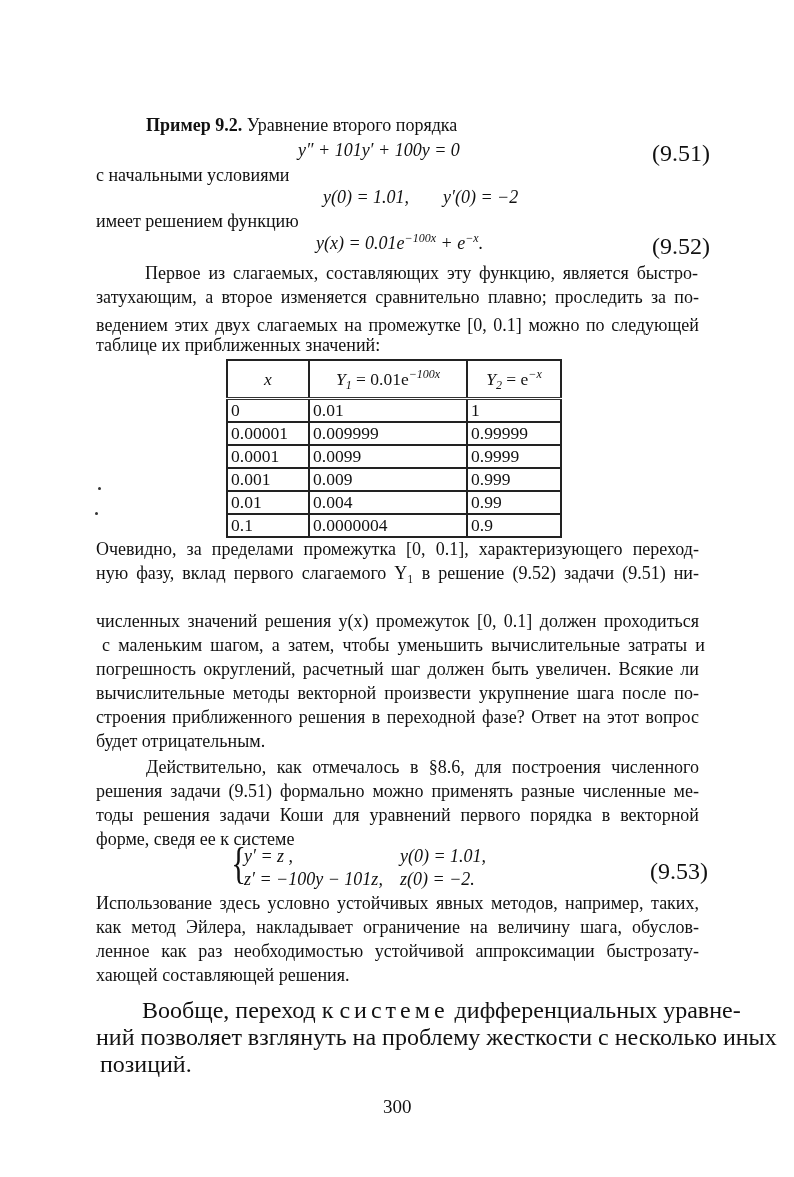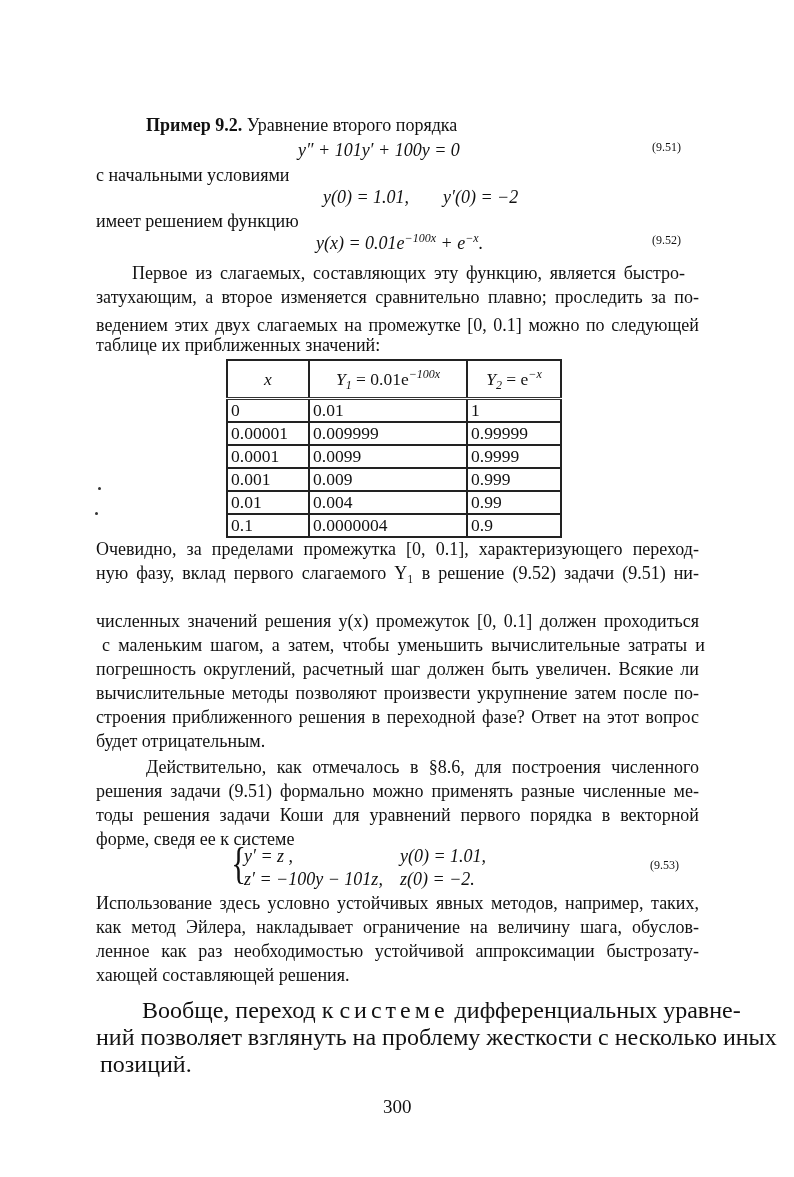--- a/index.html
+++ b/index.html
@@ -4,21 +4,21 @@
 <style>
   html, body { margin:0; padding:0; background:#ffffff; }
   body { width:794px; height:1177px; position:relative; overflow:hidden;
          font-family:"Liberation Serif","DejaVu Serif",serif; color:#111; }
   .page { position:absolute; left:0; top:0; width:794px; height:1177px; }
   .line { position:absolute; font-size:18px; line-height:22px; white-space:nowrap; }
   .just { text-align:justify; text-align-last:justify; }
   .bold { font-weight:bold; }
   .m { font-style:italic; }
   .eq { position:absolute; font-size:18px; white-space:nowrap; }
-  .eqnum { position:absolute; font-size:12px; white-space:nowrap; }
+  .eqnum { position:absolute; font-size:24px; white-space:nowrap; }
   sup { font-size:12px; vertical-align:7px; line-height:0; }
   sub { font-size:12px; vertical-align:-4px; line-height:0; }
   table.vals { position:absolute; left:226px; top:359px; border-collapse:collapse;
                font-size:17.5px; }
   table.vals td, table.vals th { border:2px solid #222; padding:0 3px; height:21px;
                text-align:left; font-weight:normal; }
   table.vals th { height:36px; text-align:center; font-style:italic; }
   table.vals thead tr { border-bottom:3px double #333; }
   .c1 { width:74px; } .c2 { width:150px; } .c3 { width:86px; }
   .brace { position:absolute; font-size:44px; line-height:44px; font-weight:normal; transform:scaleX(0.7); }
@@ -45,21 +45,21 @@
   <div class="eq m" style="left:323px; top:187px;">y(0) = 1.01,</div>
   <div class="eq m" style="left:443px; top:187px;">y′(0) = −2</div>
 
   <div class="line" style="left:96px; top:210px;">имеет решением функцию</div>
 
   <div class="eq m" style="left:316px; top:233px;">
     <span>y(x) = 0.01e</span><sup>−100x</sup><span> + e</span><sup>−x</sup><span>.</span>
   </div>
   <div class="eqnum" style="left:652px; top:233px;">(9.52)</div>
 
-  <div class="line just" style="left:132px; top:262px; width:553px;">Первое из слагаемых, составляющих эту функцию, является быстро-</div>
+  <div class="line just" style="left:145px; top:262px; width:553px;">Первое из слагаемых, составляющих эту функцию, является быстро-</div>
   <div class="line just" style="left:96px; top:286px; width:603px;">затухающим, а второе изменяется сравнительно плавно; проследить за по-</div>
   <div class="line just" style="left:96px; top:314px; width:603px;">ведением этих двух слагаемых на промежутке [0, 0.1] можно по следующей</div>
   <div class="line" style="left:96px; top:334px;">таблице их приближенных значений:</div>
 
   <table class="vals">
     <thead>
       <tr>
         <th class="c1">x</th>
         <th class="c2"><span>Y</span><sub>1</sub><span style="font-style:normal"> = 0.01e</span><sup>−100x</sup></th>
         <th class="c3"><span>Y</span><sub>2</sub><span style="font-style:normal"> = e</span><sup>−x</sup></th>
@@ -100,21 +100,21 @@
   </table>
 
   <div class="dot" style="left:98px; top:487px;"></div>
   <div class="dot" style="left:95px; top:512px;"></div>
 
   <div class="line just" style="left:96px; top:538px; width:603px;">Очевидно, за пределами промежутка [0, 0.1], характеризующего переход-</div>
   <div class="line just" style="left:96px; top:562px; width:603px;">ную фазу, вклад первого слагаемого Y₁ в решение (9.52) задачи (9.51) ни-</div>
   <div class="line just" style="left:96px; top:610px; width:603px;">численных значений решения y(x) промежуток [0, 0.1] должен проходиться</div>
   <div class="line just" style="left:96px; top:634px; width:603px;margin-left:6px;">с маленьким шагом, а затем, чтобы уменьшить вычислительные затраты и</div>
   <div class="line just" style="left:96px; top:658px; width:603px;">погрешность округлений, расчетный шаг должен быть увеличен. Всякие ли</div>
-  <div class="line just" style="left:96px; top:682px; width:603px;">вычислительные методы позволяют произвести укрупнение затем после по-</div>
+  <div class="line just" style="left:96px; top:682px; width:603px;">вычислительные методы векторной произвести укрупнение шага после по-</div>
   <div class="line just" style="left:96px; top:706px; width:603px;">строения приближенного решения в переходной фазе? Ответ на этот вопрос</div>
   <div class="line" style="left:96px; top:730px;">будет отрицательным.</div>
 
   <div class="line just" style="left:146px; top:756px; width:553px;">Действительно, как отмечалось в §8.6, для построения численного</div>
   <div class="line just" style="left:96px; top:780px; width:603px;">решения задачи (9.51) формально можно применять разные численные ме-</div>
   <div class="line just" style="left:96px; top:804px; width:603px;">тоды решения задачи Коши для уравнений первого порядка в векторной</div>
   <div class="line" style="left:96px; top:828px;">форме, сведя ее к системе</div>
 
   <div class="brace" style="left:228px; top:842px;">{</div>
   <div class="eq m" style="left:244px; top:846px;">y′ = z ,</div>

